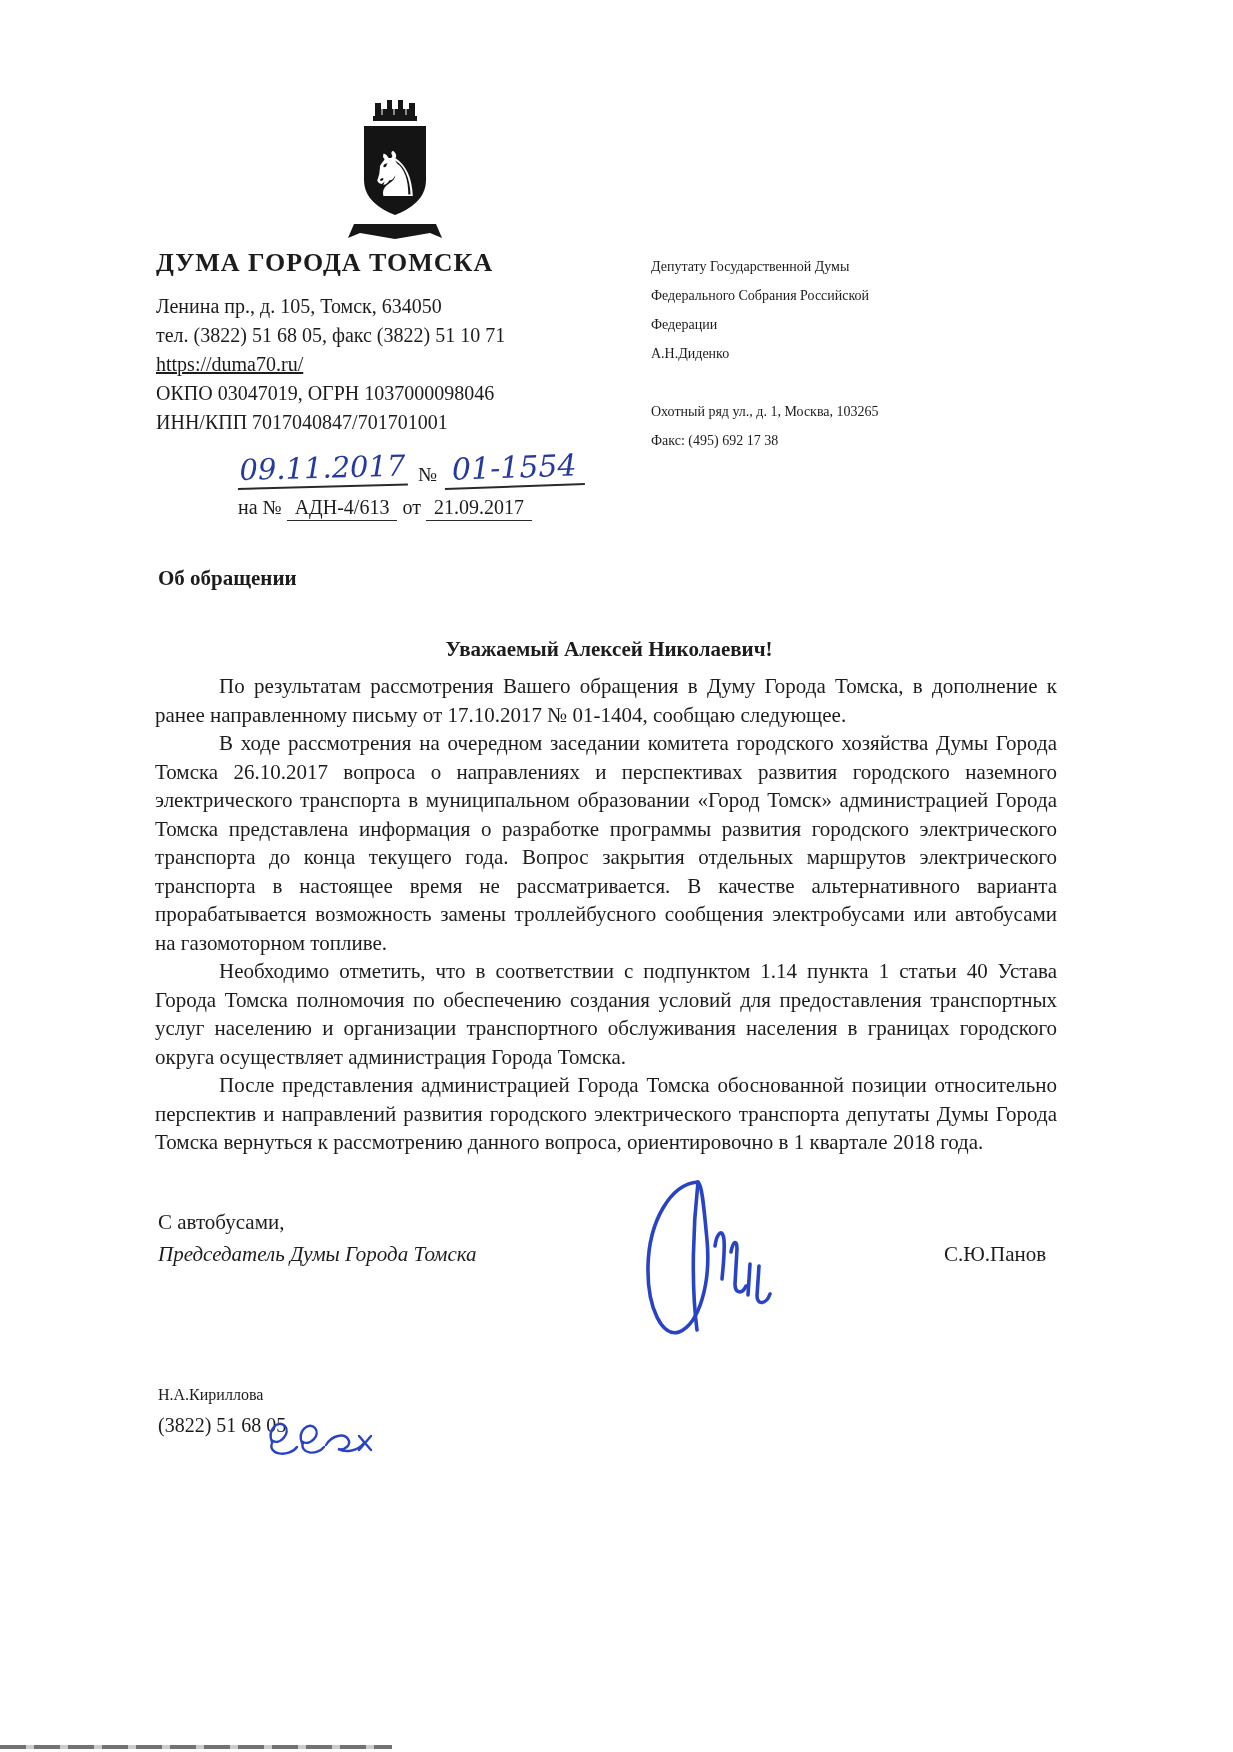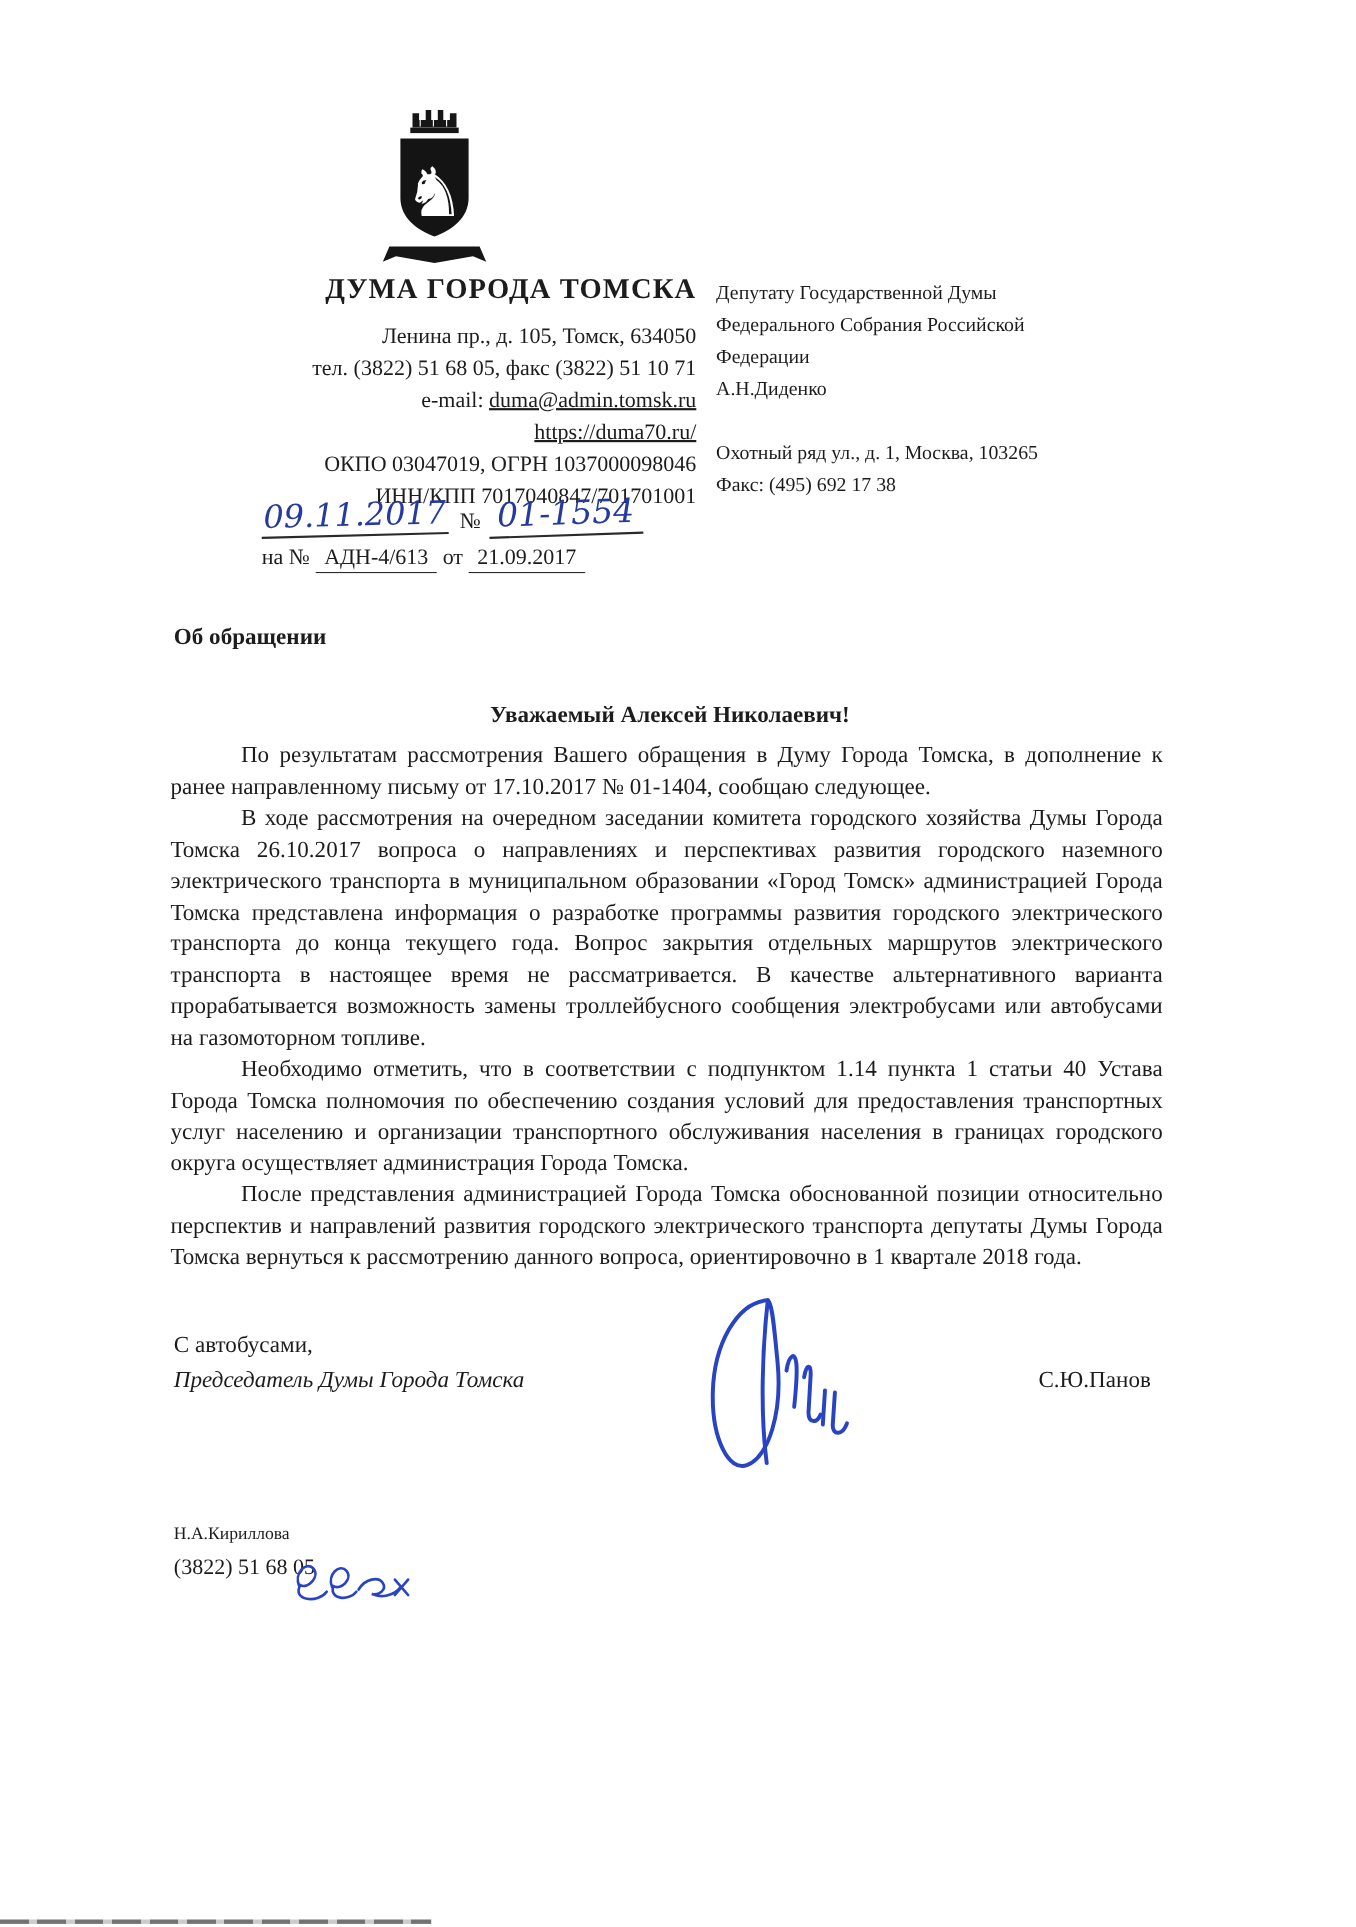--- a/index.html
+++ b/index.html
@@ -11,34 +11,34 @@
     font-family:"Liberation Serif", serif;
     color:#1c1c1c;
     overflow:hidden;
   }
 
   
   .emblem { position:absolute; left:338px; top:92px; width:112px; height:152px; }
 
   
   .org-block {
-    position:absolute; left:123px; top:248px; width:510px;
-    text-align:right;
+    position:absolute; left:156px; top:248px; width:510px;
+    text-align:left;
   }
   .org-name {
     font-size:26px; font-weight:bold; letter-spacing:1px;
     margin-bottom:14px;
   }
   .org-line { font-size:20px; line-height:29px; }
   .org-link { text-decoration:underline; }
 
   
   .recipient-block {
     position:absolute; left:651px; top:252px; width:410px;
-    font-size:18px; line-height:29px; text-align:left;
+    font-size:14px; line-height:29px; text-align:left;
   }
   .recipient-gap { height:29px; }
 
   
   .ref-block { position:absolute; left:238px; top:452px; }
   .ref-line1 { display:flex; align-items:flex-end; }
   .hand {
     font-family:"DejaVu Serif", serif;
     font-style:italic;
     color:#253a9e;
@@ -116,21 +116,20 @@
       <g>
         <path d="M16 132 L98 132 L104 146 L92 141 L57 147 L22 141 L10 146 Z" fill="#161616"></path>
       </g>
     </svg>
   </div>
 
   <div class="org-block">
     <div class="org-name">ДУМА ГОРОДА ТОМСКА</div>
     <div class="org-line">Ленина пр., д. 105, Томск, 634050</div>
     <div class="org-line">тел. (3822) 51 68 05, факс (3822) 51 10 71</div>
-    <div class="org-line"><span>e-mail: </span><span class="org-link">duma@admin.tomsk.ru</span></div>
     <div class="org-line"><span class="org-link">https://duma70.ru/</span></div>
     <div class="org-line">ОКПО 03047019, ОГРН 1037000098046</div>
     <div class="org-line">ИНН/КПП 7017040847/701701001</div>
   </div>
 
   <div class="recipient-block">
     <div>Депутату Государственной Думы</div>
     <div>Федерального Собрания Российской</div>
     <div>Федерации</div>
     <div>А.Н.Диденко</div>

